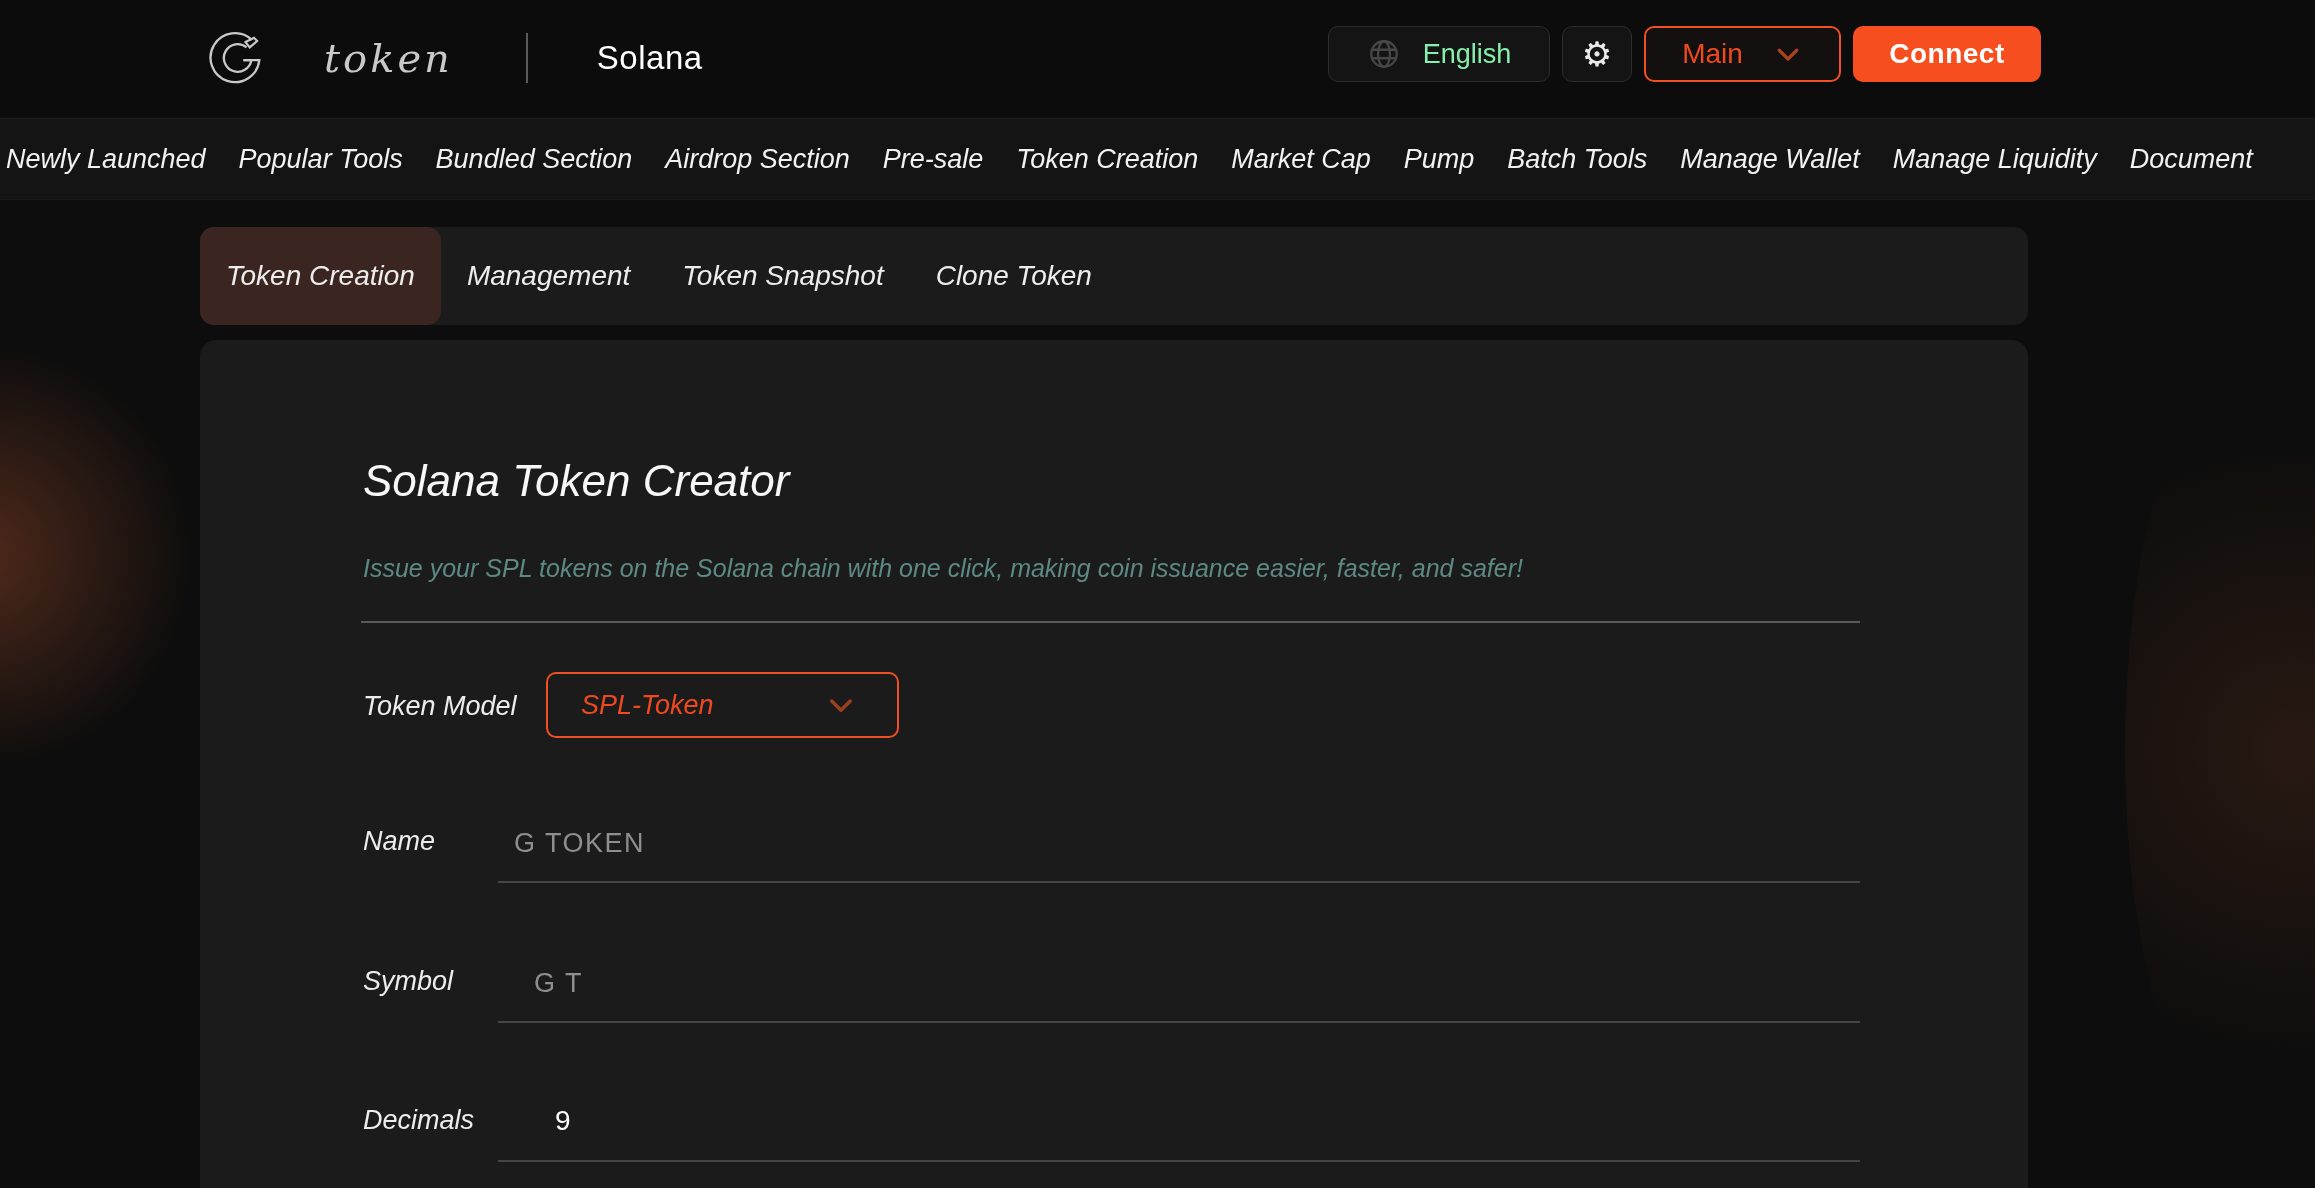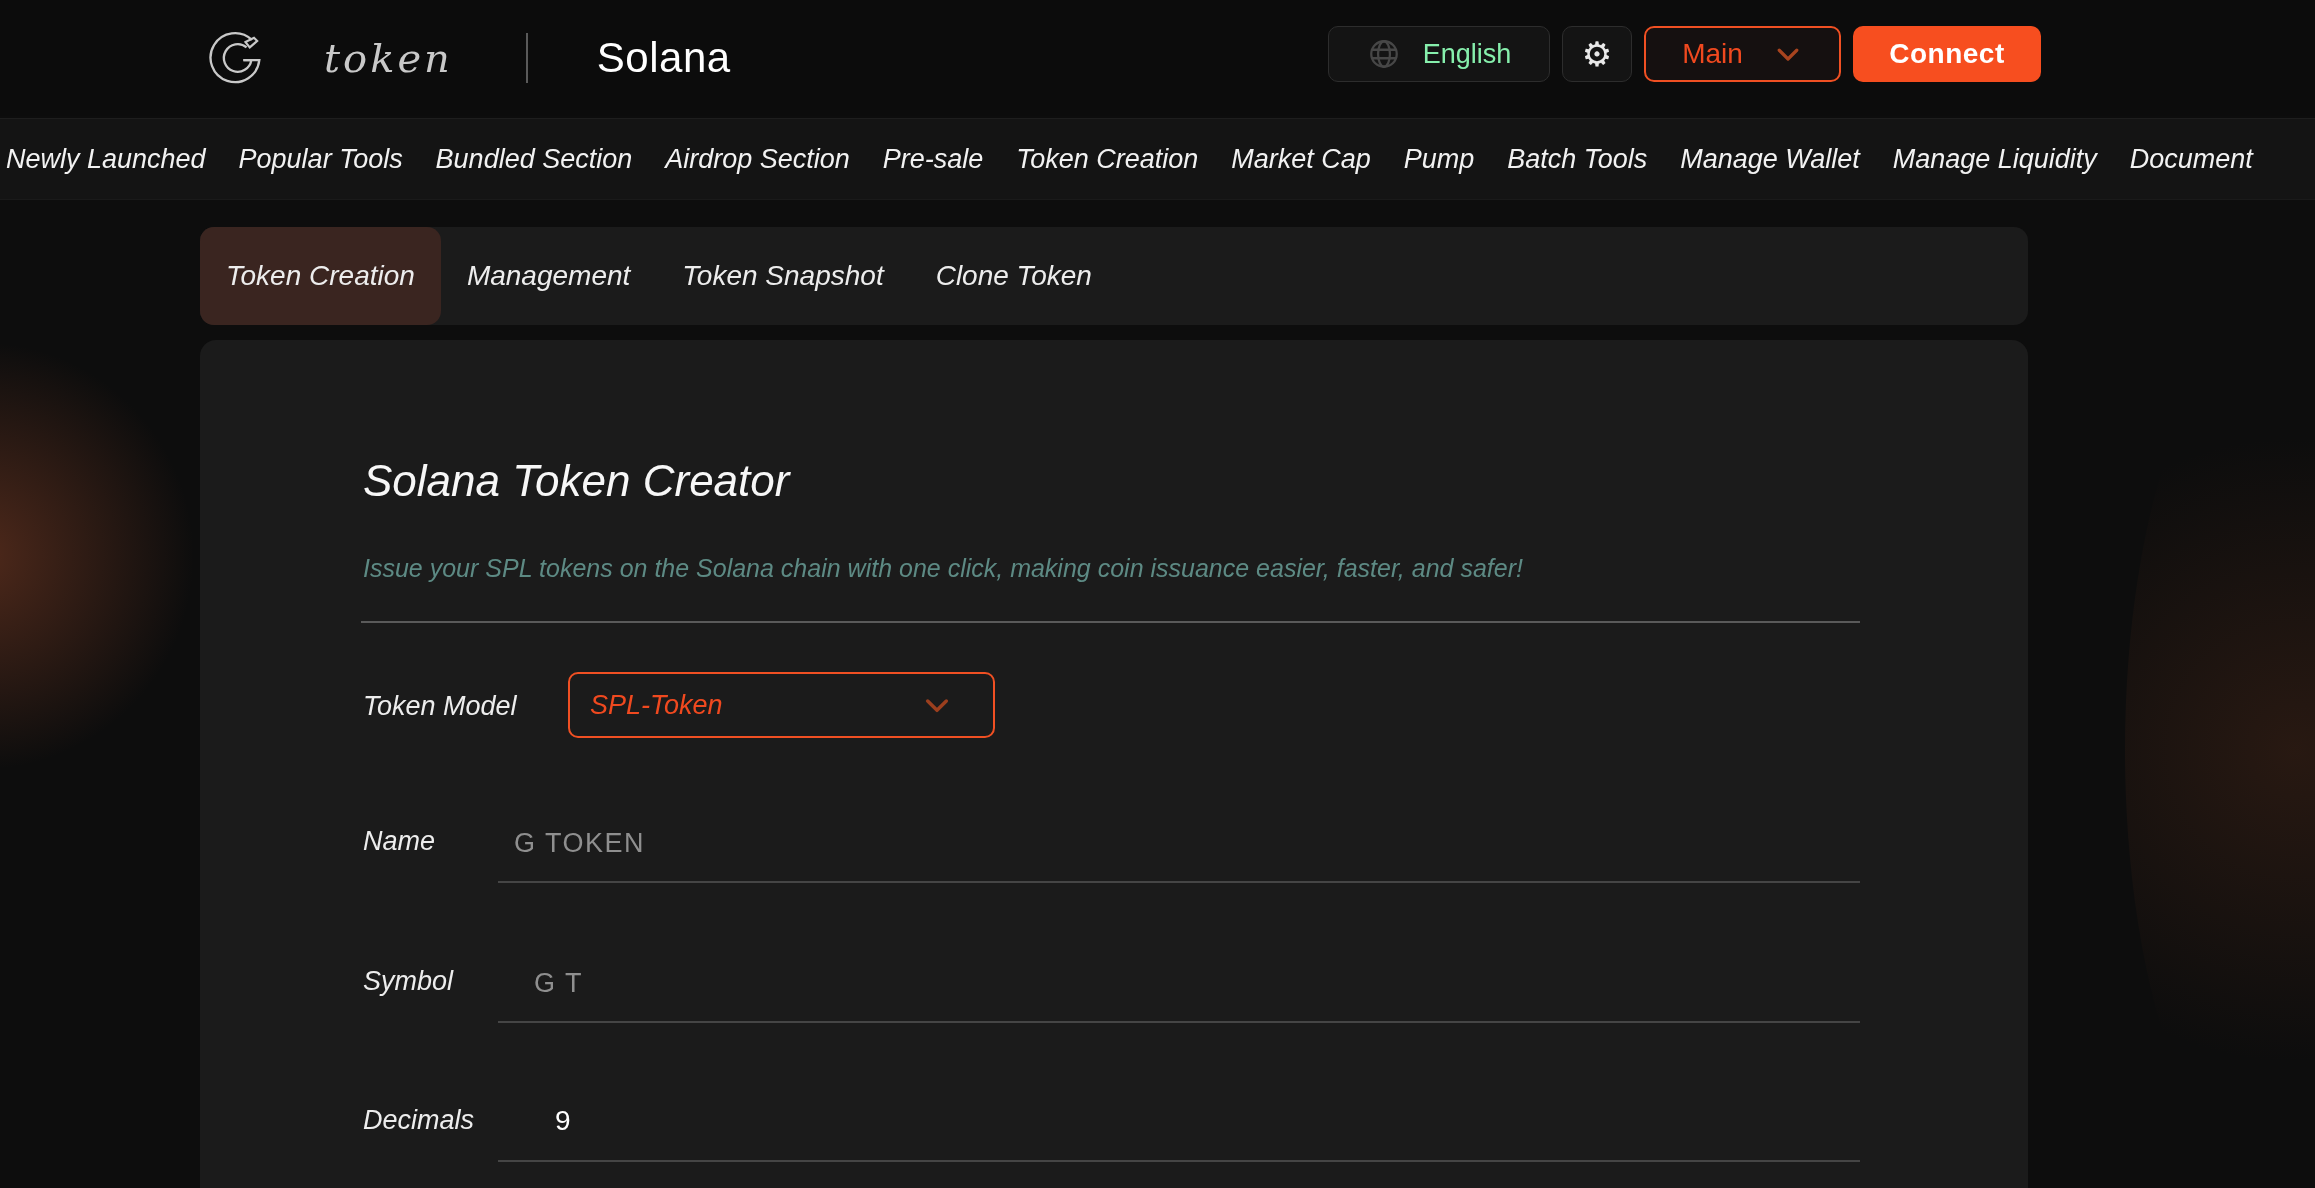--- a/index.html
+++ b/index.html
@@ -15,21 +15,21 @@
   .glow-right { position:absolute; right:-150px; top:300px; width:340px; height:900px;
     border-radius:50%; background:radial-gradient(circle, rgba(110,55,30,0.28) 0%, rgba(110,55,30,0) 65%); }
 
   
   .header { position:absolute; left:0; top:0; width:2315px; height:116px; background:#0c0c0c; }
   .logo-wrap { position:absolute; left:203px; top:14px; height:88px; display:flex; align-items:center;gap:47px; }
   .logo-mark { width:68px; height:68px; }
   .logo-token { font-family:"DejaVu Serif", serif; font-style:italic; font-size:40px;
     color:#c9c9c9; margin-left:6px; letter-spacing:3px; }
   .logo-divider { width:2px; height:50px; background:#5a5a5a; margin:0 22px 0 26px; }
-  .chain-name { font-size:42px; color:#ffffff; letter-spacing:0.5px; }
+  .chain-name { font-size:33px; color:#ffffff; letter-spacing:0.5px; }
 
   .header-controls { position:absolute; left:1328px; top:26px; height:56px; display:flex; gap:12px; }
   .btn { display:flex; align-items:center; justify-content:center; cursor:pointer; border-radius:10px; }
   .btn-lang { width:222px; height:56px; background:#141414; border:1px solid #2d2d2d; gap:22px;
     font-size:27px; color:#86efac; }
   .btn-gear { width:70px; height:56px; background:#141414; border:1px solid #2d2d2d;
     font-size:34px; color:#e9e9e9; }
   .btn-network { width:197px; height:56px; background:#151010; border:2px solid #f05023; gap:30px;
     font-size:28px; color:#f0491f; }
   .btn-connect { width:188px; height:56px; background:#f74e1f; border:none;
@@ -49,23 +49,23 @@
   .tab.active { background:#3a2520; min-width:222px; }
 
   
   .panel { position:absolute; left:200px; top:340px; width:1828px; height:900px;
     background:#1b1b1b; border-radius:16px; }
   .panel-title { position:absolute; left:163px; top:116px; font-size:44px; font-style:italic; color:#f7f7f7; }
   .panel-subtitle { position:absolute; left:163px; top:214px; font-size:25px; font-style:italic; color:#5d8a84; }
   .divider { position:absolute; left:161px; top:281px; width:1499px; height:2px; background:#5a5a5a; }
 
   .field-label { position:absolute; left:163px; font-size:27px; font-style:italic; color:#ededed; }
-  .dropdown { position:absolute; left:346px; top:332px; width:427px; height:66px;
+  .dropdown { position:absolute; left:346px; top:332px; width:353px; height:66px;
     border:2px solid #f05023; border-radius:10px; background:transparent;
-    display:flex; align-items:center; justify-content:space-between; padding:0 40px 0 20px; cursor:pointer;margin-left:22px; }
+    display:flex; align-items:center; justify-content:space-between; padding:0 40px 0 33px; cursor:pointer; }
   .dropdown-value { font-size:27px; font-style:italic; color:#f0491f; }
 
   .input-value { position:absolute; font-size:27px; color:#8f8f8f; letter-spacing:1.5px; }
   .input-underline { position:absolute; left:298px; width:1362px; height:2px; background:#454545; }
   .value-white { color:#ffffff; font-size:28px; letter-spacing:0; }
 
   svg { display:block; }
 </style>
 </head>
 <body>

